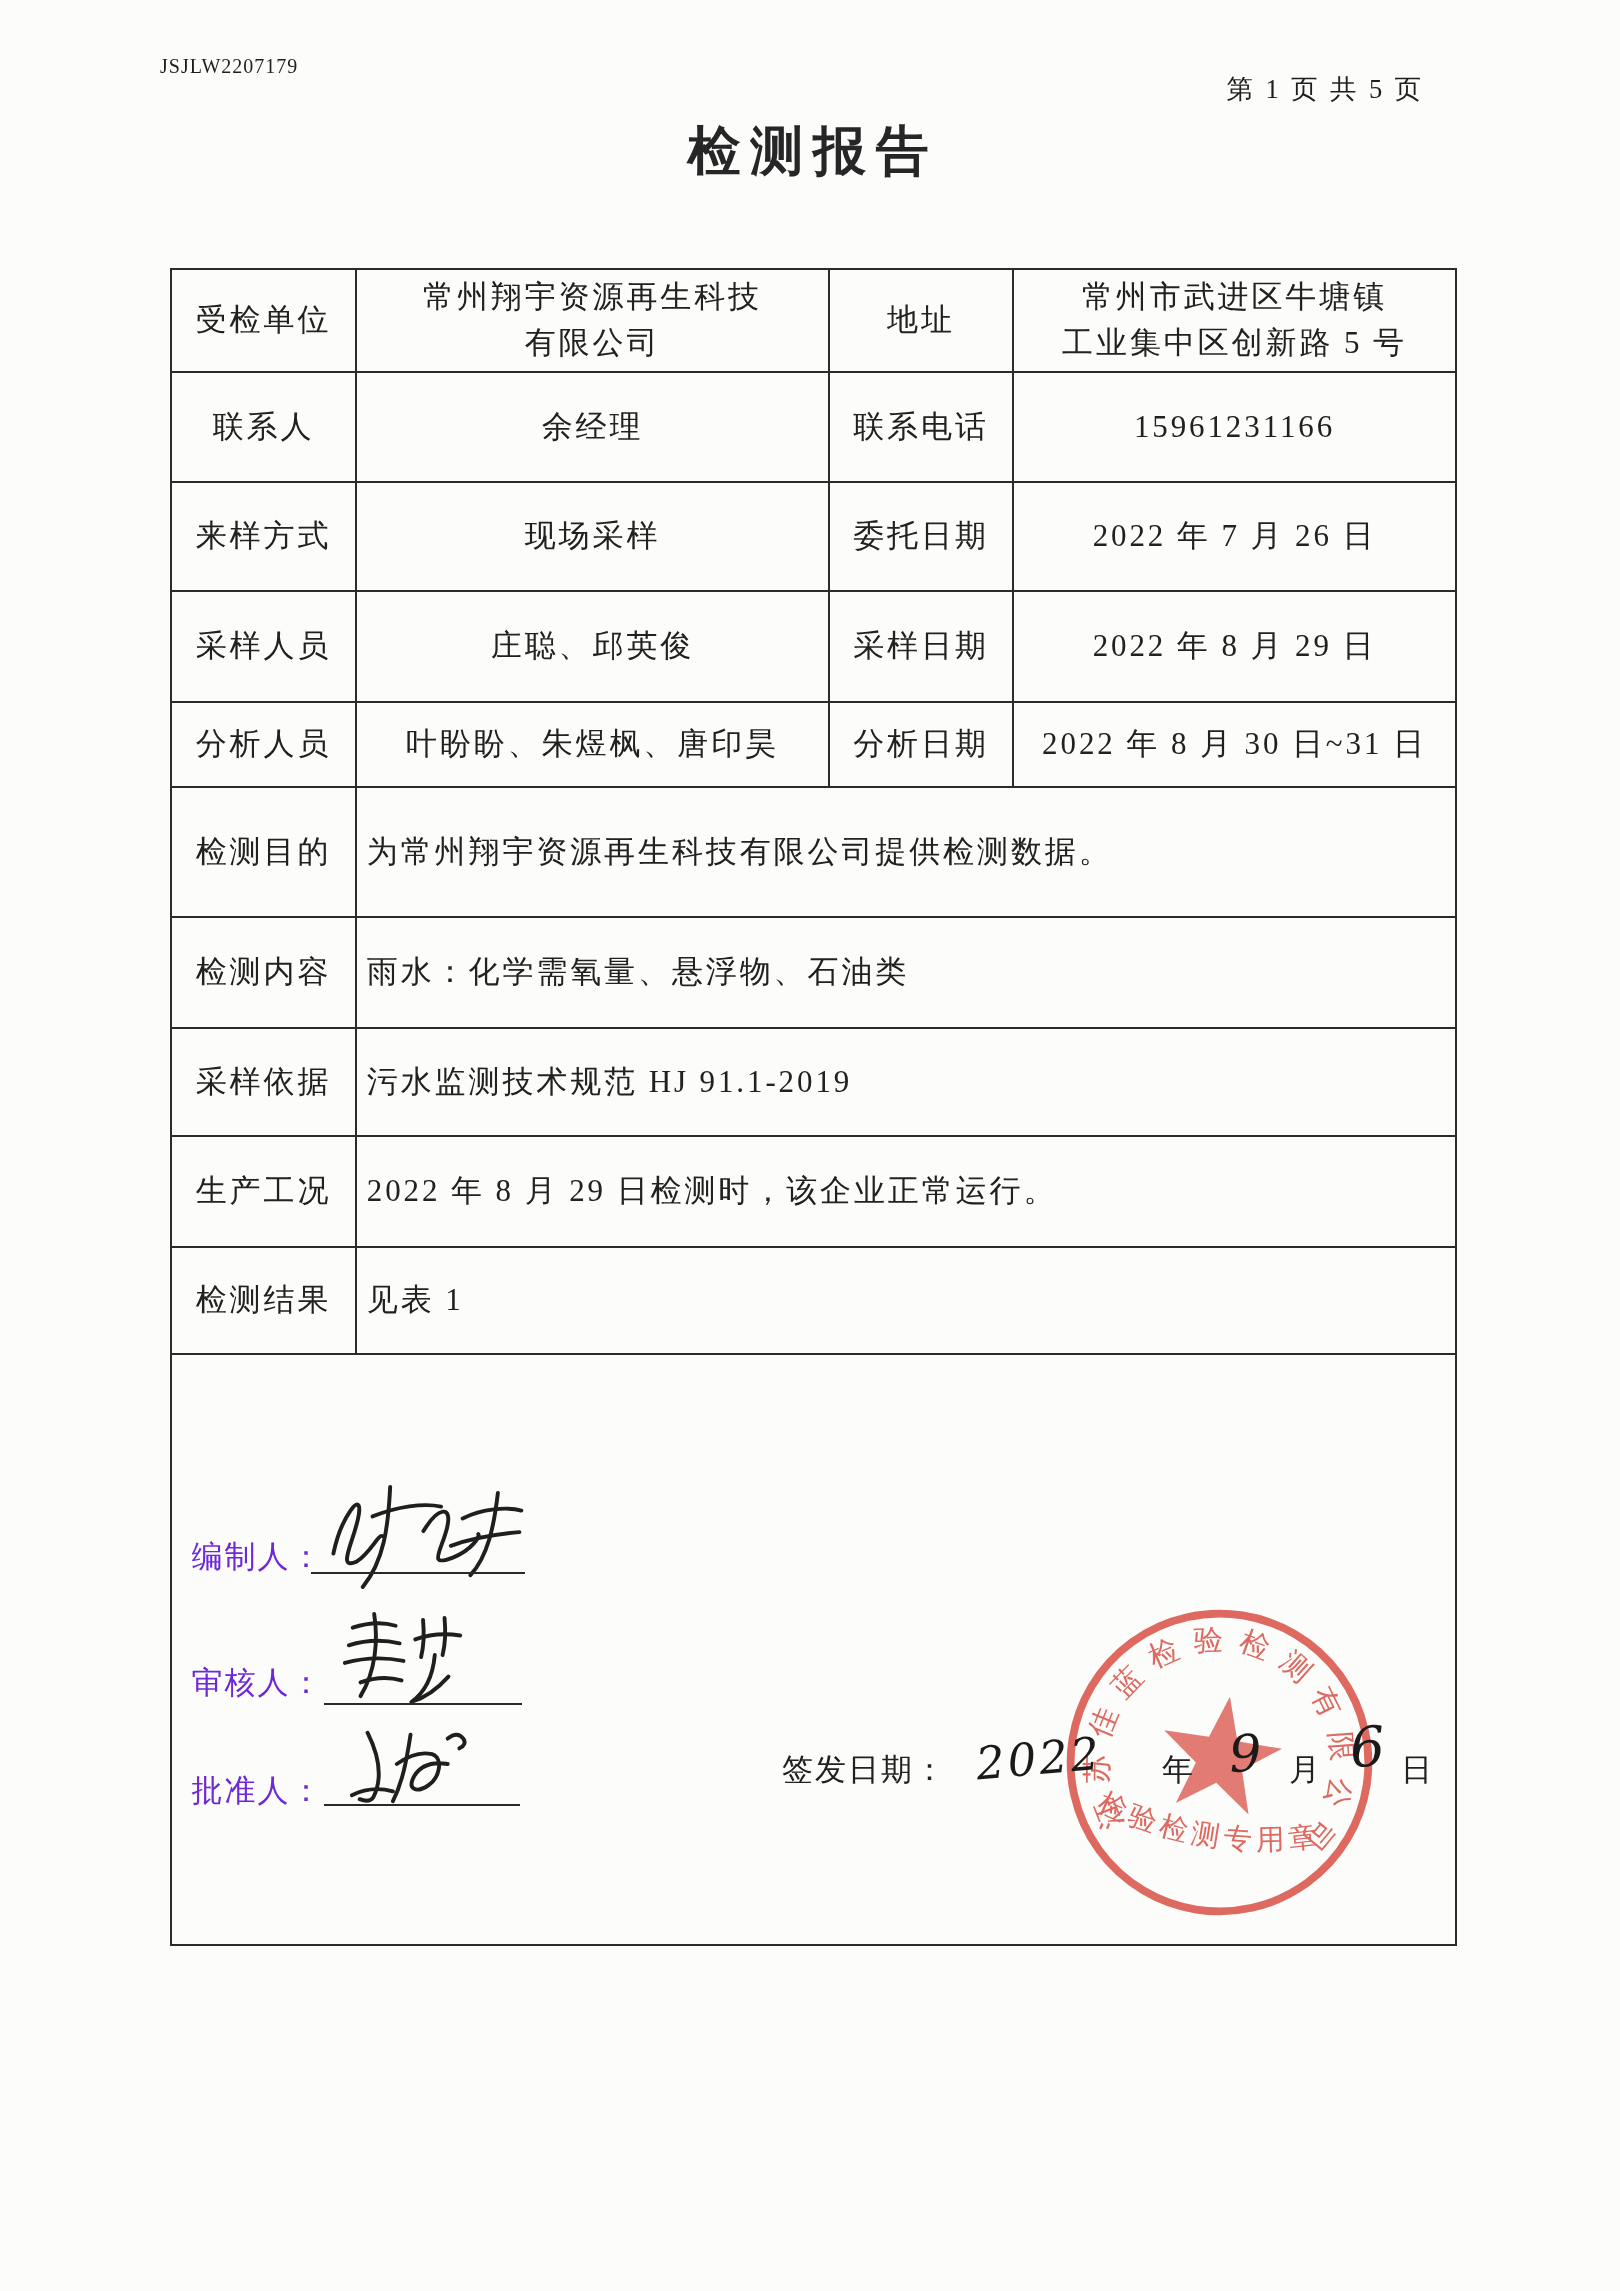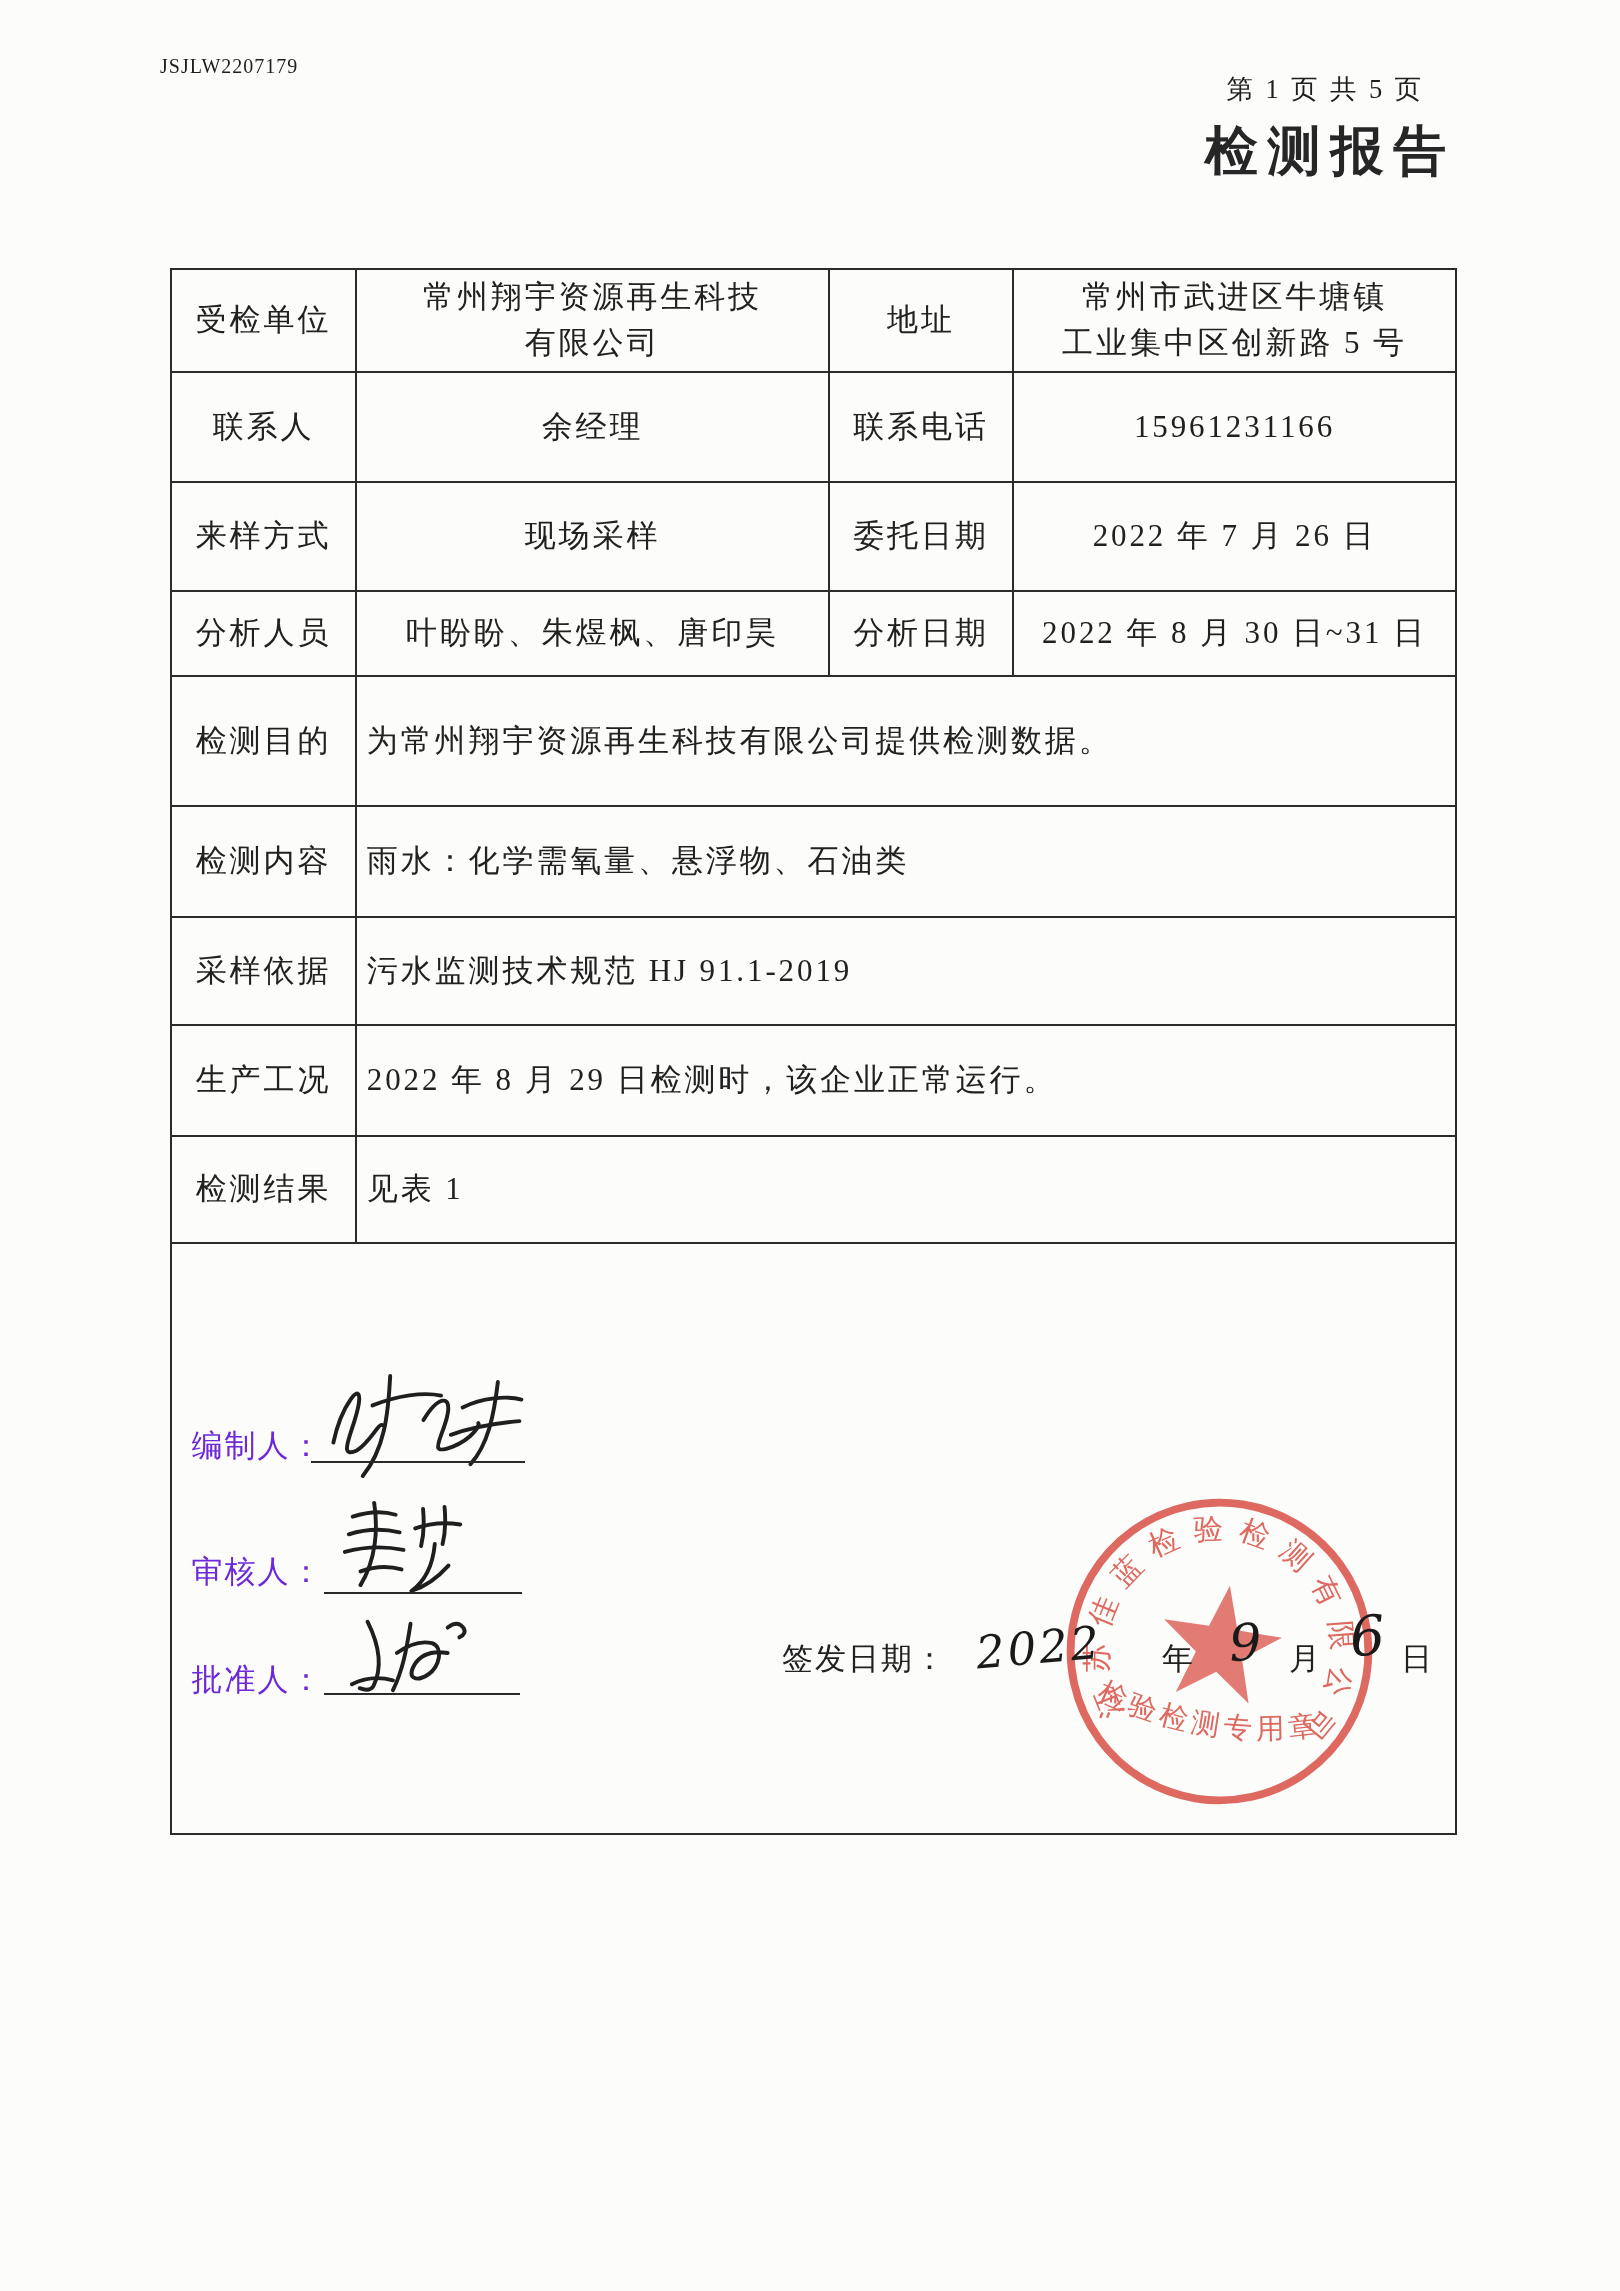--- a/index.html
+++ b/index.html
@@ -16,21 +16,21 @@
   .report-no{
     position:absolute;left:160px;top:55px;
     font-size:20px;letter-spacing:1px;color:#1e1e1e;
   }
   .page-indicator{
     position:absolute;right:196px;top:71px;
     font-size:26.5px;letter-spacing:2.9px;color:#1e1e1e;
   }
   .doc-title{
     position:absolute;left:170px;top:116px;width:1286px;
-    text-align:right;
+    text-align:center;
     font-size:53px;font-weight:bold;letter-spacing:9.8px;color:#262626;
   }
   
   table.report{
     position:absolute;left:170px;top:268px;
     width:1286px;
     border-collapse:collapse;
     table-layout:fixed;
   }
   table.report td{
@@ -101,20 +101,26 @@
       <td class="val-c">余经理</td>
       <td class="lbl">联系电话</td>
       <td class="val-c">15961231166</td>
     </tr>
     <tr style="height:109px">
       <td class="lbl">来样方式</td>
       <td class="val-c">现场采样</td>
       <td class="lbl">委托日期</td>
       <td class="val-c">2022 年 7 月 26 日</td>
     </tr>
+    <tr style="height:111px">
+      <td class="lbl">采样人员</td>
+      <td class="val-c">庄聪、邱英俊</td>
+      <td class="lbl">采样日期</td>
+      <td class="val-c">2022 年 8 月 29 日</td>
+    </tr>
     <tr style="height:85px">
       <td class="lbl">分析人员</td>
       <td class="val-c">叶盼盼、朱煜枫、唐印昊</td>
       <td class="lbl">分析日期</td>
       <td class="val-c">2022 年 8 月 30 日~31 日</td>
     </tr>
     <tr style="height:130px">
       <td class="lbl">检测目的</td>
       <td class="val-l" colspan="3">为常州翔宇资源再生科技有限公司提供检测数据。</td>
     </tr>

